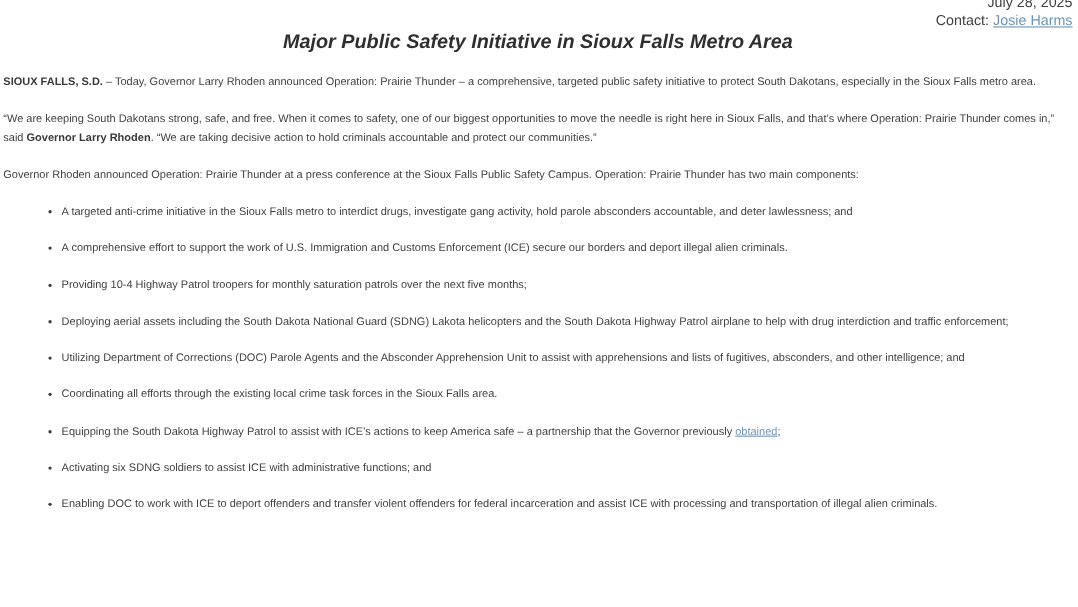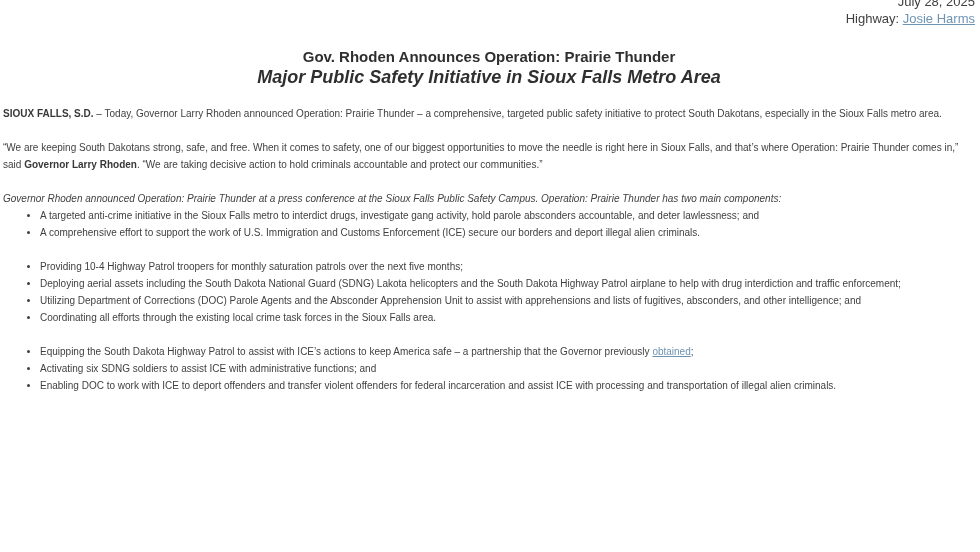--- a/index.html
+++ b/index.html
@@ -45,52 +45,50 @@
   #content {
     margin-top: 19px;
     font-size: 10px;
     line-height: 17px;
   }
   p.para {
     margin: 0 0 17px 0;
   }
   p.para.tight {
     margin-bottom: 0;
-    font-style: italic;
   }
   ul.bullets {
     margin: 0 0 17px 0;
     padding-left: 37px;
   }
   ul.bullets li {
-    margin: 0;
+    margin: 16px;
     padding: 0;
   }
   a.link {
     color: #6e94b4;
     cursor: pointer;
   }
   strong {
     font-weight: bold;
     color: #383838;
   }
 </style>
 </head>
 <body>
 
 <div class="doc">
 
   <div class="header-right">
     <div class="date-line">July 28, 2025</div>
     <div class="contact-line">
-      <span>Highway: </span><a class="link" href="#">Josie Harms</a>
+      <span>Contact: </span><a class="link" href="#">Josie Harms</a>
     </div>
   </div>
 
-  <h1 class="title">Gov. Rhoden Announces Operation: Prairie Thunder</h1>
 
   <h2 class="subtitle">Major Public Safety Initiative in Sioux Falls Metro Area</h2>
 
   <div id="content">
       <p class="para"><strong>SIOUX FALLS, S.D.</strong><span> – Today, Governor Larry Rhoden announced Operation: Prairie Thunder – a comprehensive, targeted public safety initiative to protect South Dakotans, especially in the Sioux Falls metro area.</span></p>
       <p class="para"><span>“We are keeping South Dakotans strong, safe, and free. When it comes to safety, one of our biggest opportunities to move the needle is right here in Sioux Falls, and that’s where Operation: Prairie Thunder comes in,” said </span><strong>Governor Larry Rhoden</strong><span>. “We are taking decisive action to hold criminals accountable and protect our communities.”</span></p>
       <p class="para tight"><span>Governor Rhoden announced Operation: Prairie Thunder at a press conference at the Sioux Falls Public Safety Campus. Operation: Prairie Thunder has two main components:</span></p>
       <ul class="bullets">
         <li><span>A targeted anti-crime initiative in the Sioux Falls metro to interdict drugs, investigate gang activity, hold parole absconders accountable, and deter lawlessness; and</span></li>
         <li><span>A comprehensive effort to support the work of U.S. Immigration and Customs Enforcement (ICE) secure our borders and deport illegal alien criminals.</span></li>

